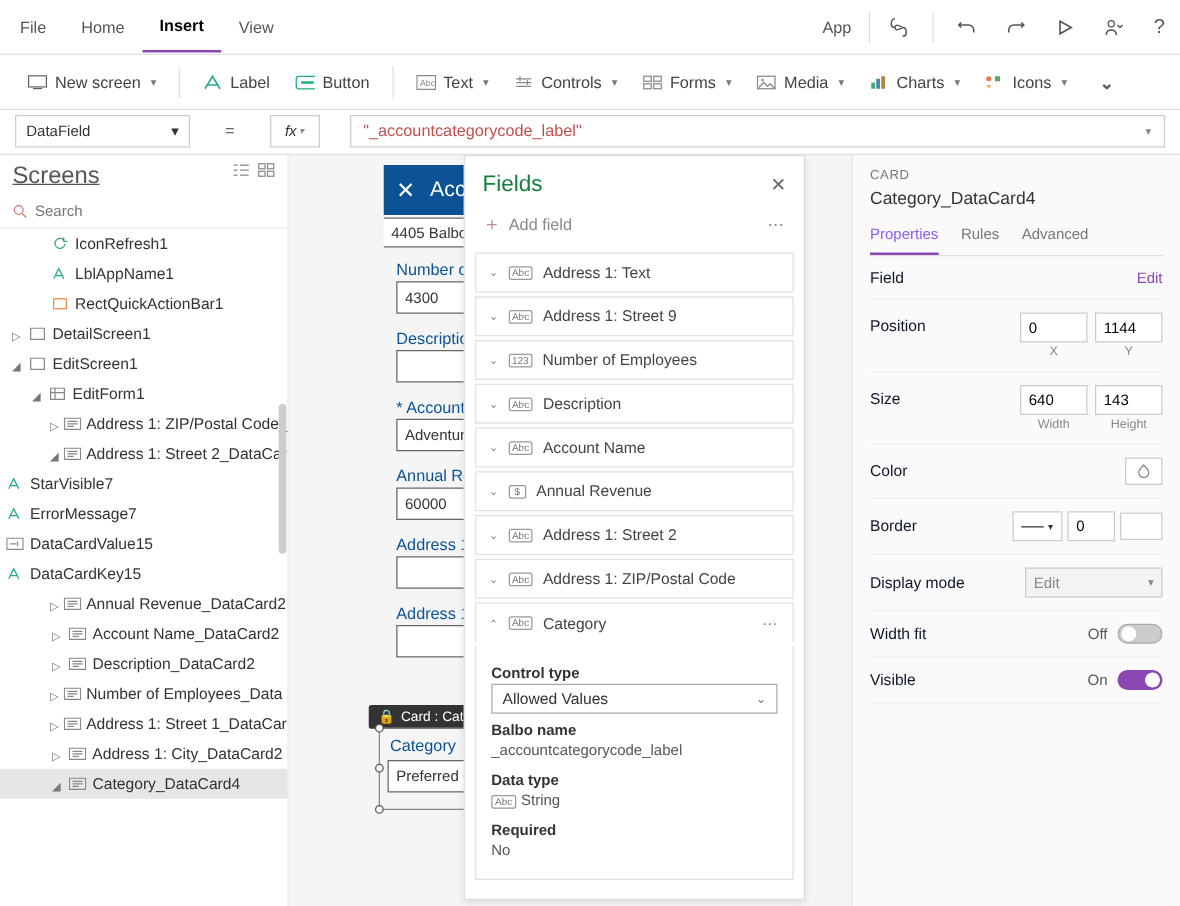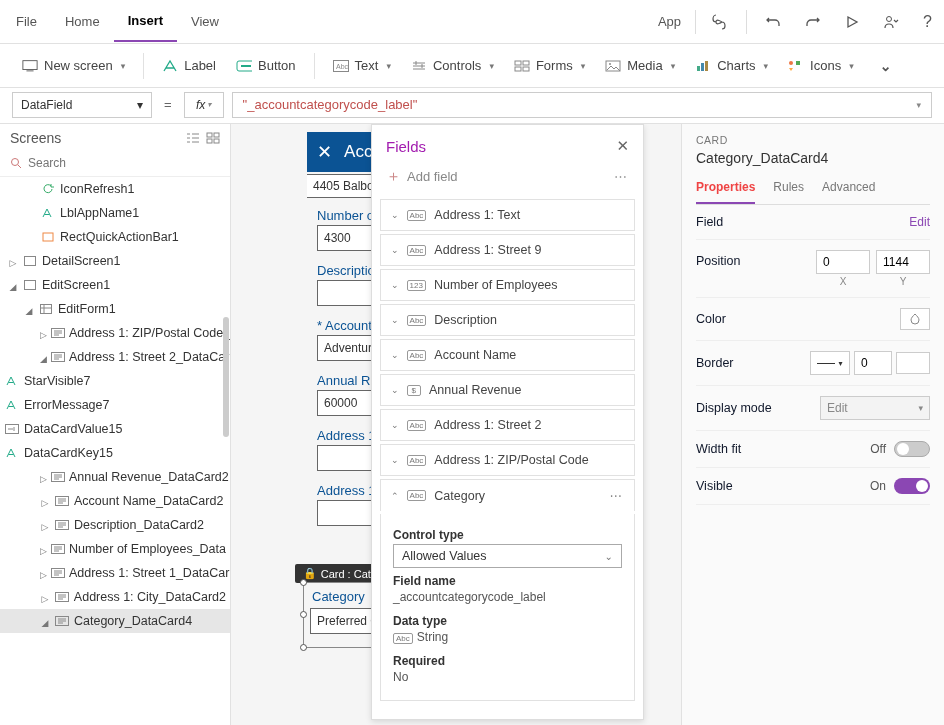--- a/index.html
+++ b/index.html
@@ -15,32 +15,32 @@
 .menubar .divider-v { width: 1px; height: 24px; background: #ddd; margin: 0 4px; }
 
 
 .ribbon { height: 44px; display: flex; align-items: center; padding: 0 12px; border-bottom: 1px solid #e1e1e1; }
 .ribbon .btn { display: flex; align-items: center; gap: 6px; padding: 6px 10px; color: #444; cursor: pointer; border-radius: 2px; }
 .ribbon .sep { width: 1px; height: 26px; background: #e1e1e1; margin: 0 8px; }
 .ribbon .caret { font-size: 9px; color: #777; margin-left: 2px; }
 .ribbon .ricon { width: 16px; height: 16px; display: inline-flex; align-items: center; justify-content: center; }
 
 
-.formula-bar { height: 36px; display: flex; align-items: center; padding: 4px 12px 6px; gap: 8px; border-bottom: 1px solid #e1e1e1; }
+.formula-bar { height: 36px; display: flex; align-items: center; padding: 4px 12px 6px; gap: 24px; border-bottom: 1px solid #e1e1e1; }
 .prop-select { width: 140px; height: 26px; border: 1px solid #ccc; display: flex; align-items: center; padding: 0 8px; justify-content: space-between; font-size: 12px; }
 .equals { color: #666; padding: 0 4px; }
 .fx-box { width: 40px; height: 26px; border: 1px solid #ccc; display: flex; align-items: center; justify-content: center; font-style: italic; gap: 2px; font-size: 12px; }
 .formula-input { flex: 1; height: 26px; border: 1px solid #ccc; padding: 0 10px; display: flex; align-items: center; font-family: Consolas, monospace; color: #c0504d; font-size: 13px; justify-content: space-between; }
 
 
 .main { display: flex; height: calc(725px - 44px - 44px - 36px); }
 
 
 .left-panel { width: 231px; border-right: 1px solid #e1e1e1; display: flex; flex-direction: column; position: relative; }
-.left-header { display: flex; align-items: center; justify-content: space-between; padding: 6px 10px; font-size: 14px; color: #555; }
+.left-header { display: flex; align-items: flex-start; justify-content: space-between; padding: 6px 10px; font-size: 19px; color: #555; text-decoration: underline; }
 .left-header .icons { display: flex; gap: 6px; color: #888; }
 .search-box { display: flex; align-items: center; padding: 4px 10px 6px; gap: 6px; border-bottom: 1px solid #eee; }
 .search-box input { border: none; outline: none; flex: 1; font-size: 12px; color: #888; }
 .tree { flex: 1; overflow: hidden; font-size: 12.5px; position: relative; }
 .tree-scrollbar { position: absolute; right: 1px; top: 140px; width: 6px; height: 120px; background: #ccc; border-radius: 3px; }
 .tree-row { display: flex; align-items: flex-end; padding: 5px 4px; gap: 4px; white-space: nowrap; overflow: hidden; cursor: pointer; }
 .tree-row.selected { background: #e6e6e6; }
 .tree-row .chev { width: 10px; font-size: 9px; color: #777; text-align: center; display: inline-block; }
 .tree-row .ticon { width: 16px; height: 14px; display: inline-flex; align-items: center; justify-content: center; }
 .indent-0 { padding-left: 8px; }
@@ -60,21 +60,21 @@
 .field-value-cut { width: 280px; border: 1px solid #666; height: 24px; background: #fff; padding: 0 6px; display: flex; align-items: center; font-size: 12px; color: #333; overflow: hidden; margin-left: 10px; margin-top: 2px; }
 
 .card-tooltip { position: absolute; background: #333; color: #fff; font-size: 11px; padding: 3px 8px; border-radius: 2px; display: flex; align-items: center; gap: 4px; }
 
 .selected-card { position: absolute; border: 1px solid #888; }
 .sel-handle { position: absolute; width: 7px; height: 7px; background: #fff; border: 1px solid #555; border-radius: 50%; }
 
 
 .fields-panel { position: absolute; left: 370px; top: 0; width: 273px; height: 596px; background: #fff; border: 1px solid #ddd; box-shadow: 0 2px 6px rgba(0,0,0,0.12); }
 .fields-header { display: flex; justify-content: space-between; align-items: center; padding: 12px 14px 6px; }
-.fields-header .title { font-size: 15px; color: #a21caf; }
+.fields-header .title { font-size: 18px; color: #15803d; }
 .fields-header .close { font-size: 15px; color: #666; cursor: pointer; }
 .fields-add { display: flex; align-items: center; justify-content: space-between; padding: 6px 14px 10px; }
 .fields-add .add { display: flex; align-items: center; gap: 6px; color: #888; font-size: 13px; cursor: pointer; }
 .fields-add .more { color: #888; letter-spacing: 2px; cursor: pointer; }
 .field-item { border: 1px solid #e1e1e1; margin: 3px 8px; padding: 8px 10px; display: flex; align-items: center; gap: 8px; font-size: 12.5px; color: #444; cursor: pointer; }
 .field-item .chev { font-size: 9px; color: #777; }
 .field-item.expanded { border-bottom: none; }
 .field-item .type-badge { border: 1px solid #999; font-size: 8px; padding: 0 2px; color: #777; border-radius: 2px; }
 .field-item .more-r { margin-left: auto; color: #888; letter-spacing: 2px; }
 .field-detail { margin: 0 8px 6px; border: 1px solid #e1e1e1; border-top: none; padding: 8px 12px 12px; font-size: 12px; }
@@ -82,21 +82,21 @@
 .field-detail .value { color: #555; padding: 2px 0 4px; }
 .field-detail .dropdown { border: 1px solid #aaa; padding: 4px 8px; margin-top: 2px; display: flex; justify-content: space-between; align-items: center; font-size: 12.5px; }
 .field-detail .badge-inline { border: 1px solid #999; font-size: 8px; padding: 0 2px; color: #777; border-radius: 2px; display: inline-block; margin-right: 4px; }
 
 
 .right-panel { width: 263px; border-left: 1px solid #e1e1e1; background: #fafafa; padding: 10px 14px; font-size: 12.5px; }
 .right-panel .type-label { font-size: 10.5px; color: #777; letter-spacing: 0.5px; }
 .right-panel .title { font-size: 14px; color: #333; padding: 4px 0 10px; }
 .right-panel .tabs { display: flex; gap: 18px; border-bottom: 1px solid #ddd; font-size: 12px; }
 .right-panel .tab { padding: 4px 0 8px; color: #777; cursor: pointer; }
-.right-panel .tab.active { color: #ef4444; font-weight: 700; border-bottom: 2px solid #8b47b3; }
+.right-panel .tab.active { color: #8b5cf6; font-weight: 400; border-bottom: 2px solid #8b47b3; }
 .right-panel .prop-row { display: flex; align-items: center; justify-content: space-between; padding: 10px 0; border-bottom: 1px solid #eee; }
 .right-panel .prop-row .label { color: #0f172a; }
 .right-panel .prop-row .edit-link { color: #8b47b3; font-size: 12px; cursor: pointer; }
 .right-panel .num-input { width: 54px; height: 24px; border: 1px solid #ccc; text-align: left; padding: 0 6px; font-size: 12px; background: #fff; }
 .right-panel .sub-label { font-size: 10px; color: #888; text-align: center; }
 .right-panel .two-inputs { display: flex; gap: 6px; }
 .right-panel .input-col { display: flex; flex-direction: column; align-items: center; gap: 2px; }
 .right-panel .swatch { width: 30px; height: 22px; border: 1px solid #ccc; background: #fff; display: flex; align-items: center; justify-content: center; }
 .right-panel .border-style { width: 40px; height: 24px; border: 1px solid #ccc; background: #fff; display: flex; align-items: center; justify-content: center; font-size: 12px; }
 .right-panel .border-controls { display: flex; gap: 4px; align-items: center; }
@@ -593,21 +593,21 @@
         <span class="type-badge">Abc</span>
         <span>Category</span>
         <span class="more-r">⋯</span>
       </div>
       <div class="field-detail">
         <div class="section-label">Control type</div>
         <div class="dropdown">
           <span>Allowed Values</span>
           <span style="font-size:10px;color:#777;">⌄</span>
         </div>
-        <div class="section-label">Field name</div>
+        <div class="section-label">Balbo name</div>
         <div class="value">_accountcategorycode_label</div>
         <div class="section-label">Data type</div>
         <div class="value"><span class="badge-inline">Abc</span><span>String</span></div>
         <div class="section-label">Required</div>
         <div class="value">No</div>
       </div>
     </div>
   </div>
 
   <div class="right-panel">
@@ -631,20 +631,33 @@
             <input class="num-input" value="0" style="">
             <span class="sub-label">X</span>
           </div>
         <div class="input-col">
             <input class="num-input" value="1144" style="">
             <span class="sub-label">Y</span>
           </div>
       </div>
     </div>
 
+    <div class="prop-row" style="align-items:flex-start;">
+      <span class="label" style="padding-top:4px;">Size</span>
+      <div class="two-inputs">
+        <div class="input-col">
+            <input class="num-input" value="640" style="">
+            <span class="sub-label">Width</span>
+          </div>
+        <div class="input-col">
+            <input class="num-input" value="143" style="">
+            <span class="sub-label">Height</span>
+          </div>
+      </div>
+    </div>
 
     <div class="prop-row">
       <span class="label">Color</span>
       <div class="swatch">
           <svg width="14" height="14">
             <path d="M7 2c2 2 4 4 4 6a4 4 0 11-8 0c0-2 2-4 4-6z" stroke="#888" fill="none"></path>
           </svg>
         </div>
     </div>
 

